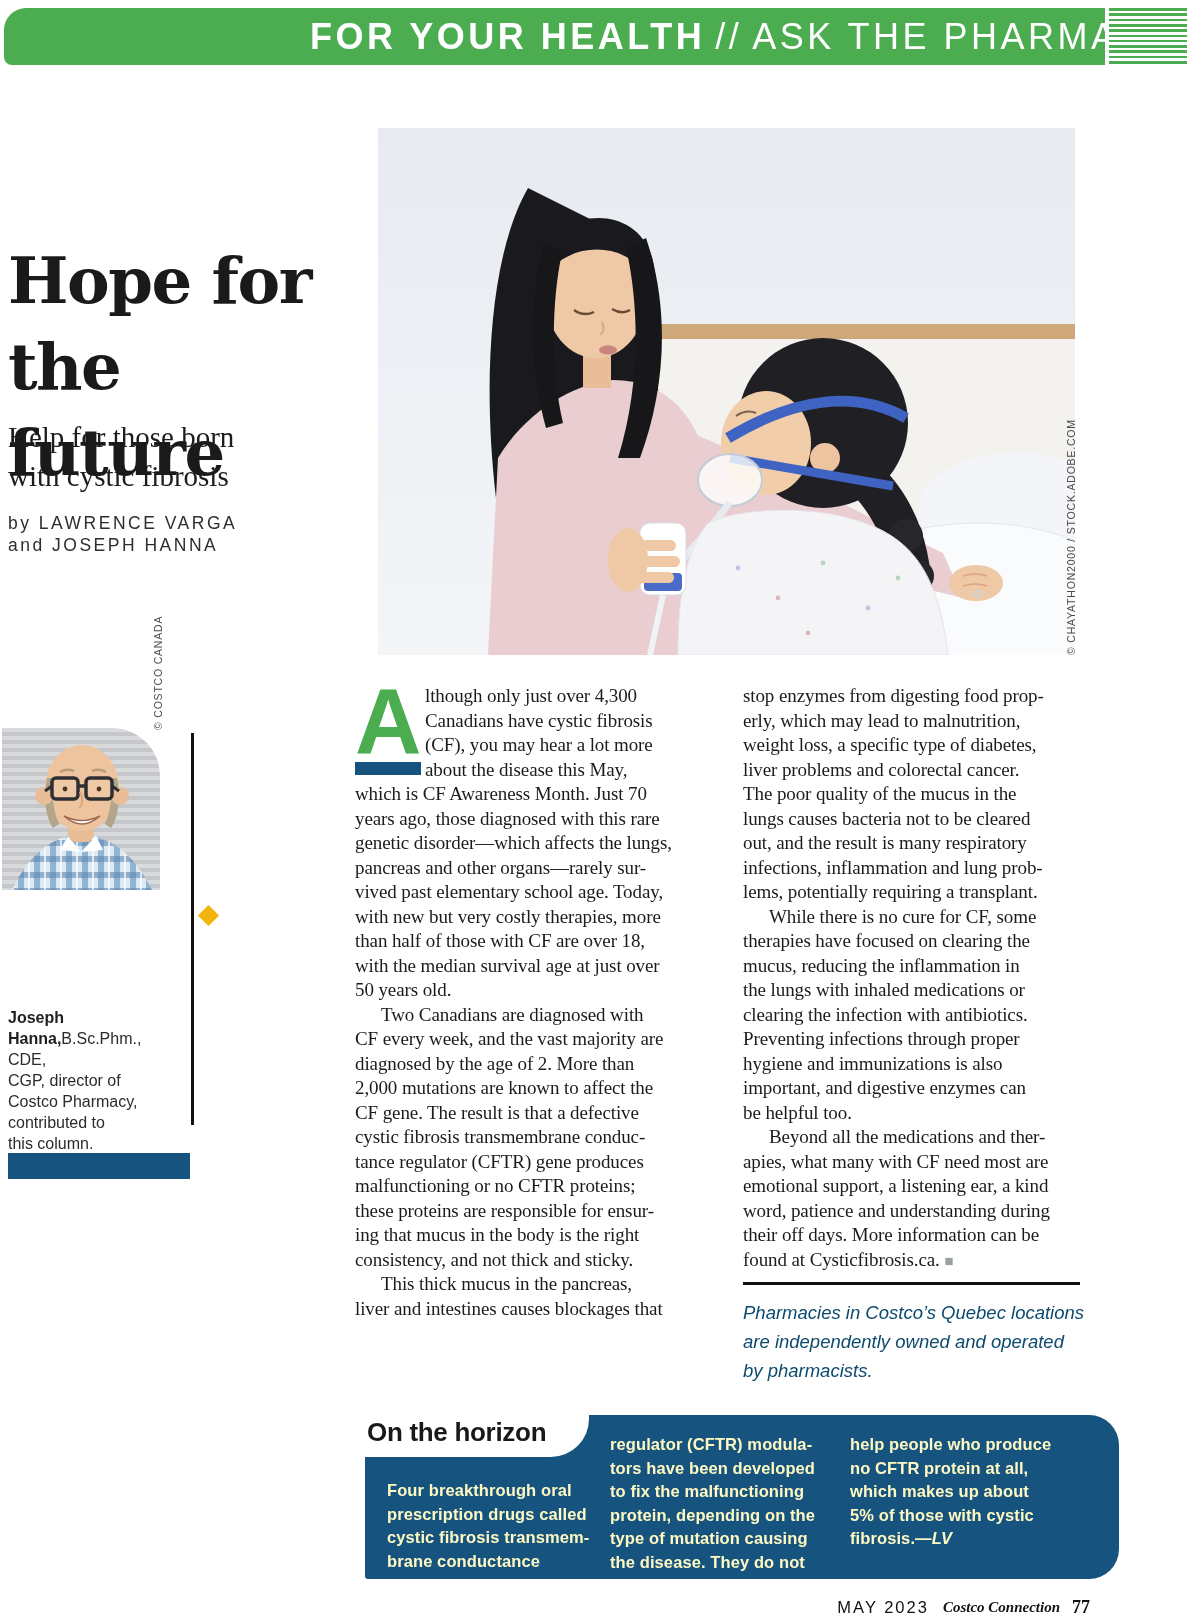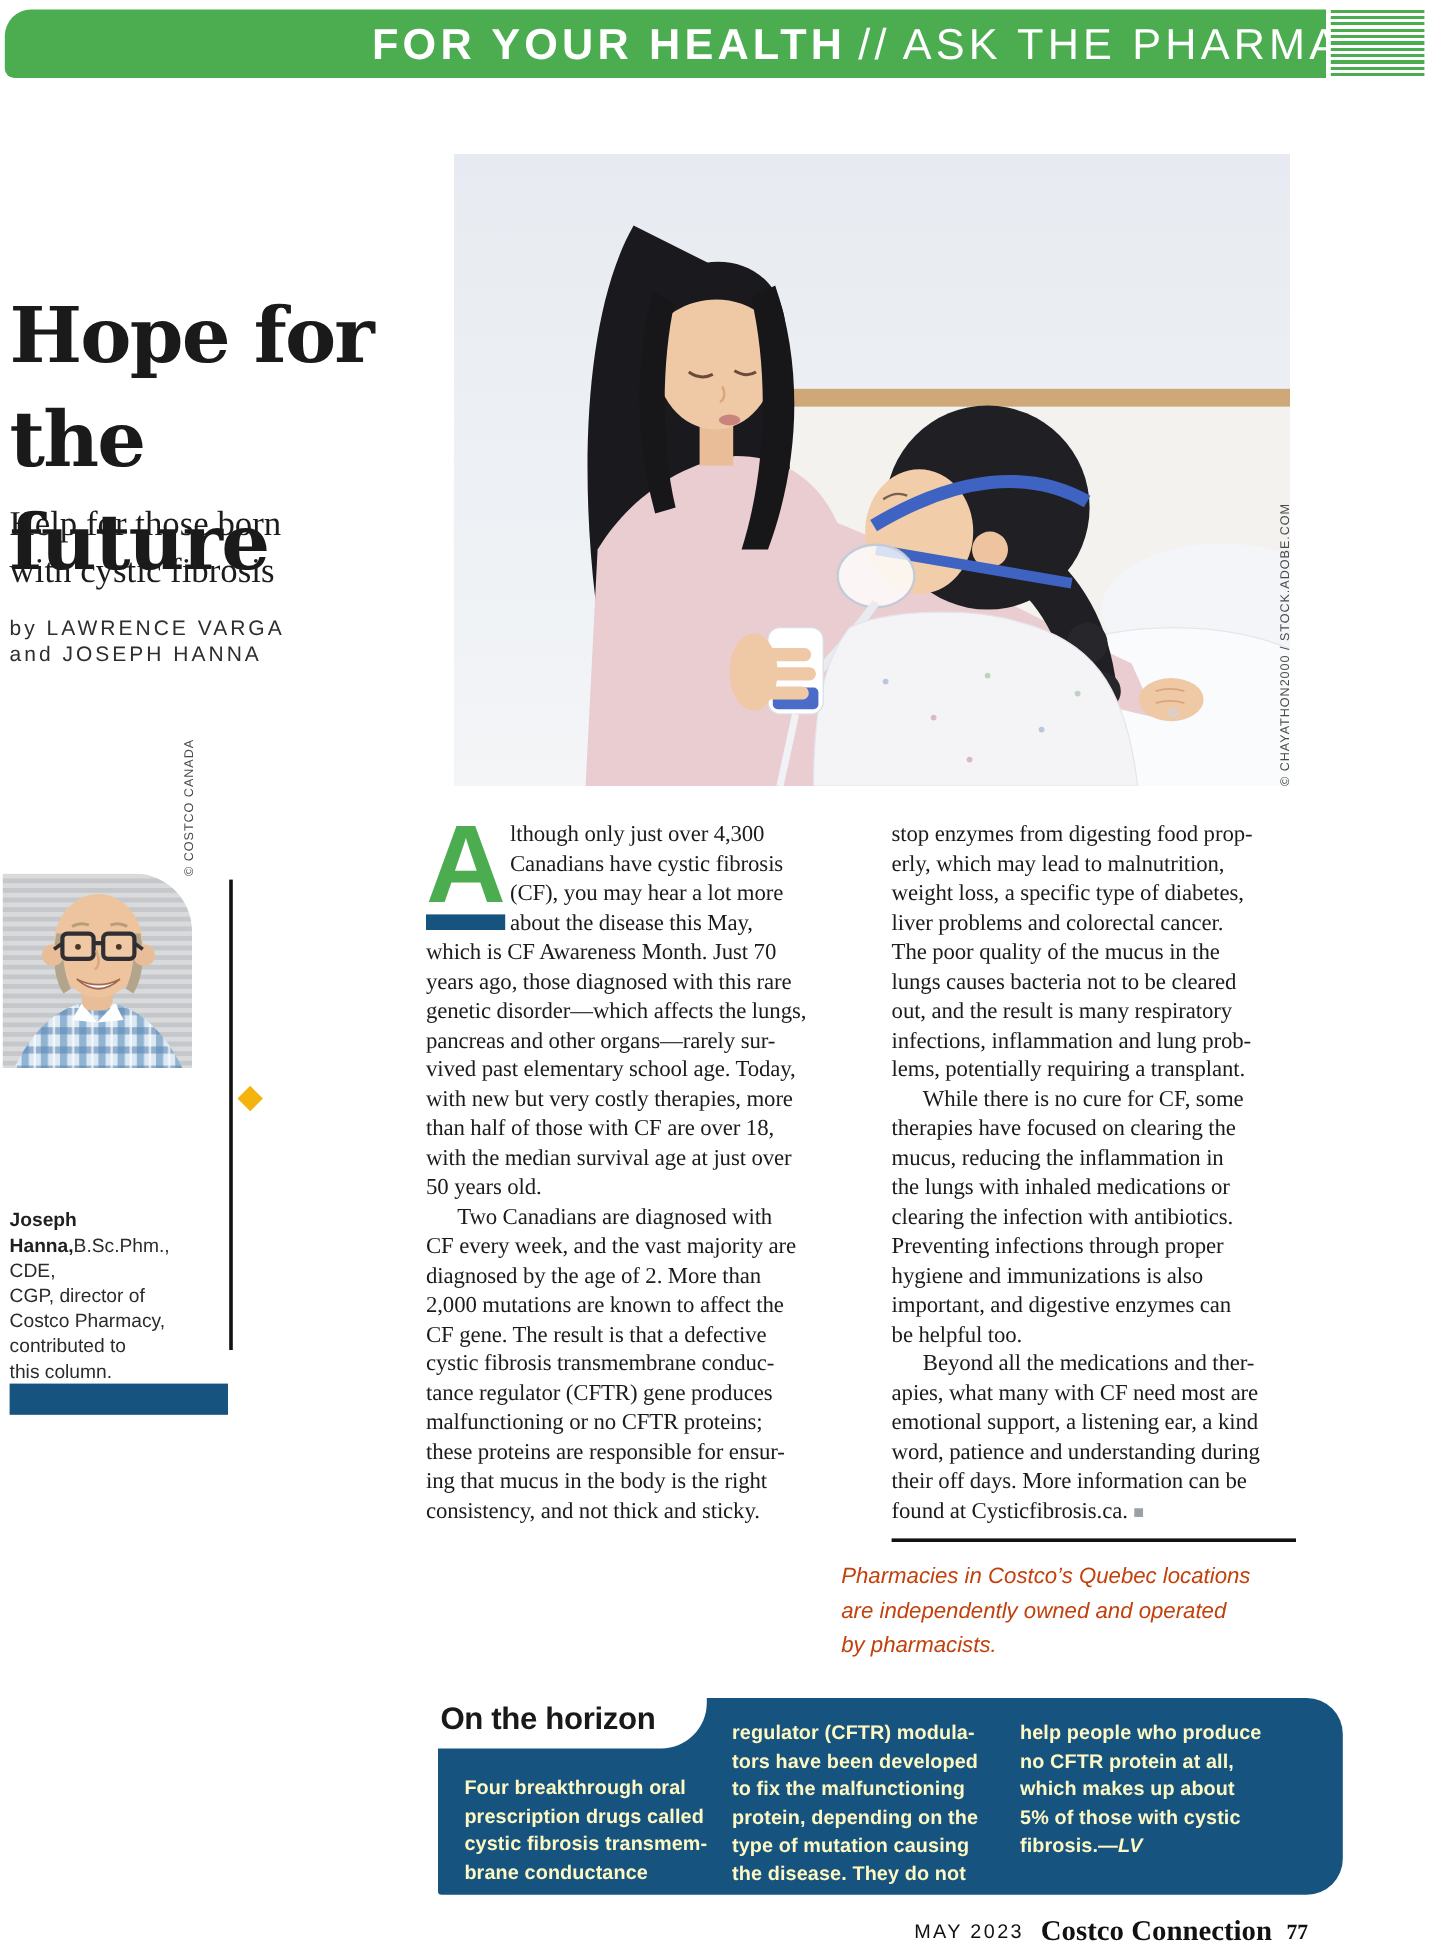--- a/index.html
+++ b/index.html
@@ -79,22 +79,22 @@
   .indent { text-indent:26px; }
   .dropwrap { float:left; width:70px; height:94px; }
   .dropcap {
     display:block; font-family:"Liberation Sans", sans-serif; font-weight:bold;
     font-size:92px; line-height:74px; color:#4bad50; letter-spacing:0;
   }
   .dropbar { display:block; width:66px; height:13px; background:#16537e; margin-top:4px; }
   .endmark { color:#9aa0a3; font-size:15px; font-family:"Liberation Sans", sans-serif; }
   .end-rule { position:absolute; left:743px; top:1282px; width:337px; height:3px; background:#111; }
   .disclaimer {
-    position:absolute; left:701px; top:1298px; width:350px;
-    font-style:italic; font-size:18.5px; line-height:29px; color:#c2410c; white-space:pre-line;
+    position:absolute; left:743px; top:1298px; width:350px;
+    font-style:italic; font-size:18.5px; line-height:29px; color:#0c4a6e; white-space:pre-line;
   }
   
   .horizon {
     position:absolute; left:353px; top:1415px; width:754px; height:164px;
     background:#16537e; border-radius:3px 30px 30px 3px;margin-left:12px;
   }
   .horizon-tab {
     position:absolute; left:0; top:-2px; width:224px; height:44px;
     background:#ffffff; border-bottom-right-radius:38px;
   }
@@ -108,21 +108,21 @@
   }
   .hz-col1 { left:22px; top:64px; width:215px; }
   .hz-col2 { left:245px; top:18px; width:228px; }
   .hz-col3 { left:485px; top:18px; width:228px; }
   .hz-sig { font-style:italic; }
   
   .footer {
     position:absolute; right:110px; top:1597px; display:flex; align-items:center; color:#111;
   }
   .f-date { font-size:16.5px; letter-spacing:2px; }
-  .f-mag  { font-family:"Liberation Serif", serif; font-weight:bold; font-size:24px; margin-left:14px; }
+  .f-mag  { font-family:"Liberation Serif", serif; font-style:italic; font-weight:bold; font-size:15px; margin-left:14px; }
   .f-page { font-family:"Liberation Serif", serif; font-weight:bold; font-size:18px; margin-left:12px; }
 </style>
 </head>
 <body>
 
 <div class="page">
 
   <div class="banner">
     <div class="banner-text">
       <span class="b-strong">FOR YOUR HEALTH</span>
@@ -276,20 +276,22 @@
 CF every week, and the vast majority are
 diagnosed by the age of 2. More than
 2,000 mutations are known to affect the
 CF gene. The result is that a defective
 cystic fibrosis transmembrane conduc-
 tance regulator (CFTR) gene produces
 malfunctioning or no CFTR proteins;
 these proteins are responsible for ensur-
 ing that mucus in the body is the right
 consistency, and not thick and sticky.</span></p>
+    <p class="indent"><span class="pt">This thick mucus in the pancreas,
+liver and intestines causes blockages that</span></p>
   </div>
 
   <div class="col col2">
     <p><span class="pt">stop enzymes from digesting food prop-
 erly, which may lead to malnutrition,
 weight loss, a specific type of diabetes,
 liver problems and colorectal cancer.
 The poor quality of the mucus in the
 lungs causes bacteria not to be cleared
 out, and the result is many respiratory

